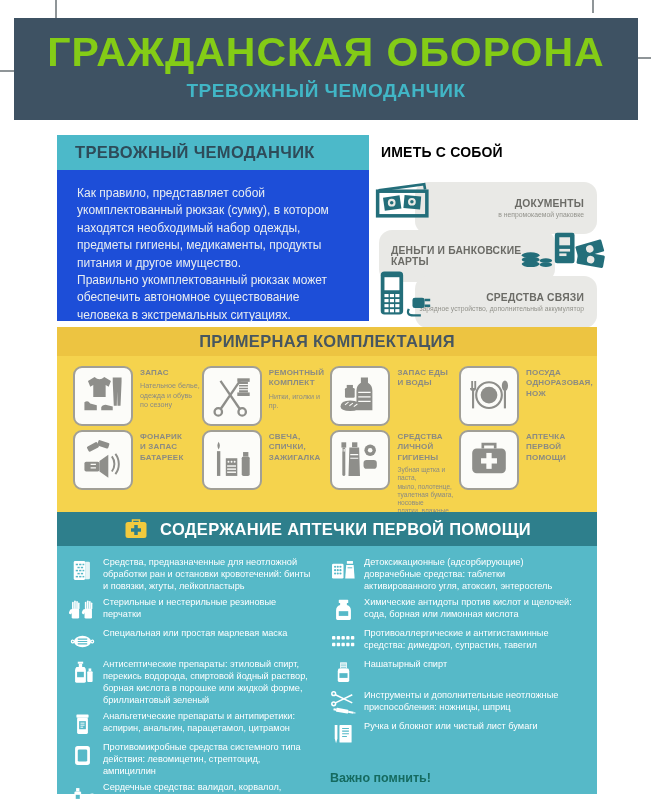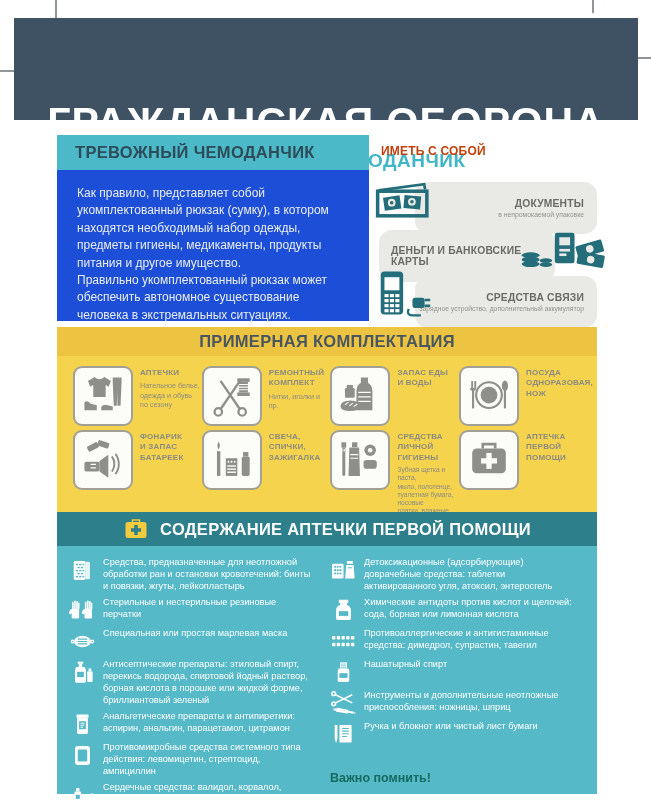--- a/index.html
+++ b/index.html
@@ -8,34 +8,34 @@
 
   
   .mark{position:absolute;background:#8f9598;}
   .mark-v1{left:55px;top:0;width:2px;height:19px;}
   .mark-v2{left:592px;top:0;width:2px;height:13px;}
   .mark-h1{left:0;top:70px;width:15px;height:2px;}
   .mark-h2{right:0;top:57px;width:14px;height:2px;}
 
   
   .banner{position:absolute;left:14px;right:13px;top:18px;height:102px;background:#3e5263;text-align:center;}
-  .banner-title{padding-top:36px;font-size:41px;font-weight:bold;color:#ffffff;letter-spacing:1px;line-height:1;margin-top:48px;}
+  .banner-title{padding-top:14px;font-size:41px;font-weight:bold;color:#84cc16;letter-spacing:1px;line-height:1;}
   .banner-sub{margin-top:7px;font-size:19px;font-weight:bold;color:#41b6c6;letter-spacing:.5px;}
 
   .bodywrap{position:absolute;left:57px;top:135px;width:540px;}
 
   
   .intro{position:absolute;left:0;top:0;width:312px;}
   .intro-head{background:#4cb9c9;color:#2e4b59;font-weight:bold;font-size:16.5px;letter-spacing:.3px;padding:8px 0 8px 18px;}
   .intro-body{background:#1d4ed8;color:#e8edf1;font-size:12px;line-height:1.45;padding:15px 18px 0 20px;height:136px;}
   .intro-body p{margin:0;}
 
   
   .carry{position:absolute;left:322px;top:0;width:218px;}
-  .carry-head{color:#c2410c;font-size:12px;font-weight:bold;padding:9px 0 0 2px;letter-spacing:.2px;}
+  .carry-head{color:#000000;font-size:14px;font-weight:bold;padding:9px 0 0 2px;letter-spacing:.2px;}
   .carry-item{position:absolute;left:0;width:218px;height:46px;}
   .ci-0{top:42px;} .ci-1{top:90px;} .ci-2{top:136px;}
   .pill{position:absolute;top:5px;height:52px;background:#e9e9e6;border-radius:13px;
         display:flex;flex-direction:column;justify-content:center;}
   .pill-r{left:36px;right:0;align-items:flex-end;padding-right:13px;text-align:right;}
   .pill-l{left:0;width:164px;align-items:flex-start;padding-left:12px;text-align:left;}
   .pill-title{font-size:10.3px;font-weight:bold;color:#6b6b66;letter-spacing:.2px;}
   .pill-sub{font-size:6.8px;color:#93938c;margin-top:2px;}
   .cicon{position:absolute;color:#236e7a;}
   .cicon svg{display:block;}
@@ -187,21 +187,21 @@
               <svg viewBox="0 0 52 52">
                 <g fill="currentColor">
                   <path d="M9 9 l7.5-4.5 q5.5 5 11 0 L35 9 l-2.6 6.5 -3.4-1.8 V27 H15 V13.7 l-3.4 1.8 z"></path>
                   <path d="M37 5 h10 v5 l-1.2 27 h-3.4 l-0.4-16 -0.4 16 h-3.4 L37 10 z"></path>
                   <path d="M5 33 q4-3 6.5 1.5 l7.5 2 v5.5 H5 z"></path>
                   <path d="M24 39 q1-3 5-3 l8 2 v4 H24 z"></path>
                 </g>
               </svg>
             </span>
           <div class="kit-label">
-              <div class="kit-title">АПТЕЧКИ</div>
+              <div class="kit-title">ЗАПАС</div>
           <div class="kit-desc">Нательное белье,
 одежда и обувь
 по сезону</div>
             </div>
         </div>
 
         <div class="kit-cell">
           <span class="tile">
               <svg viewBox="0 0 52 52">
                 <g fill="none" stroke="currentColor" stroke-width="2.6">

